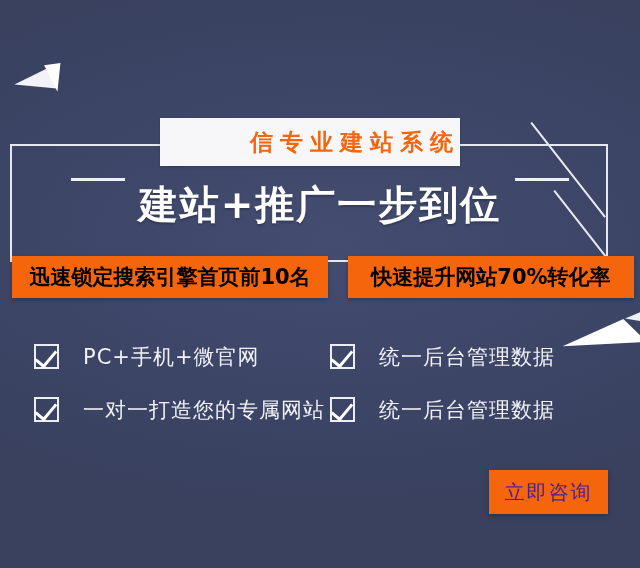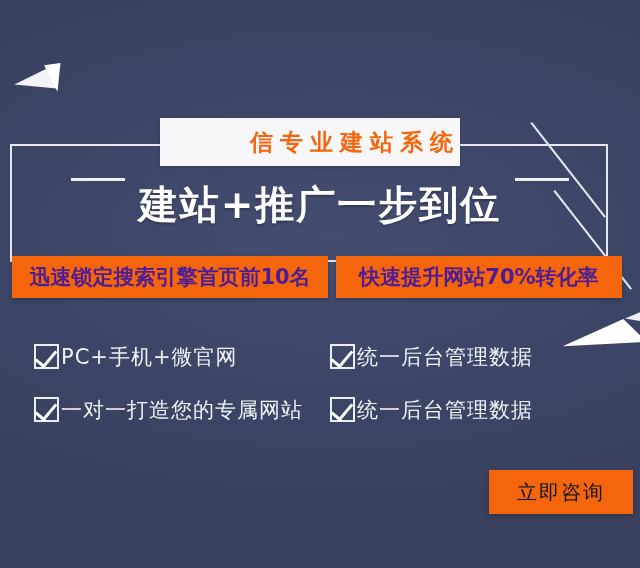--- a/index.html
+++ b/index.html
@@ -130,44 +130,44 @@
     top: 256px;
     height: 42px;
     background: #f4650c;
     display: flex;
     align-items: center;
     justify-content: center;
     box-sizing: border-box;
     box-shadow: 0 2px 4px rgba(0,0,0,.22);
   }
   .strip-left  { left: 12px;  width: 316px; }
-  .strip-right { left: 336px; width: 286px; }
+  .strip-right { left: 348px; width: 286px; }
   .strip-text {
-    color: #4c1d95;
+    color: #000000;
     font-size: 21px;
     font-weight: bold;
     white-space: nowrap;
     letter-spacing: 0px;
   }
 
   
   .features {
     position: absolute;
     left: 34px;
     top: 330px;
     width: 600px;
     display: grid;
     grid-template-columns: 296px 300px;
     grid-template-rows: 53px 53px;
     align-items: center;
   }
   .feature {
     display: flex;
     align-items: center;
-    gap: 2px;
+    gap: 24px;
   }
   .check-box {
     position: relative;
     width: 25px;
     height: 25px;
     border: 2px solid #eceef5;
     box-sizing: border-box;
     flex: none;
   }
   .check-box::after {
@@ -186,25 +186,25 @@
     font-size: 21px;
     letter-spacing: 1px;
     white-space: nowrap;
   }
 
   
   .cta {
     position: absolute;
     left: 489px;
     top: 470px;
-    width: 144px;
+    width: 119px;
     height: 44px;
     background: #f4650c;
     border: none;
-    color: #0f172a;
+    color: #4c1d95;
     font-family: Liberation Serif, serif;
     font-size: 20px;
     letter-spacing: 2px;
     cursor: pointer;
     box-shadow: 0 2px 5px rgba(0,0,0,.25);
     padding: 0;
   }
 </style>
 </head>
 <body>

